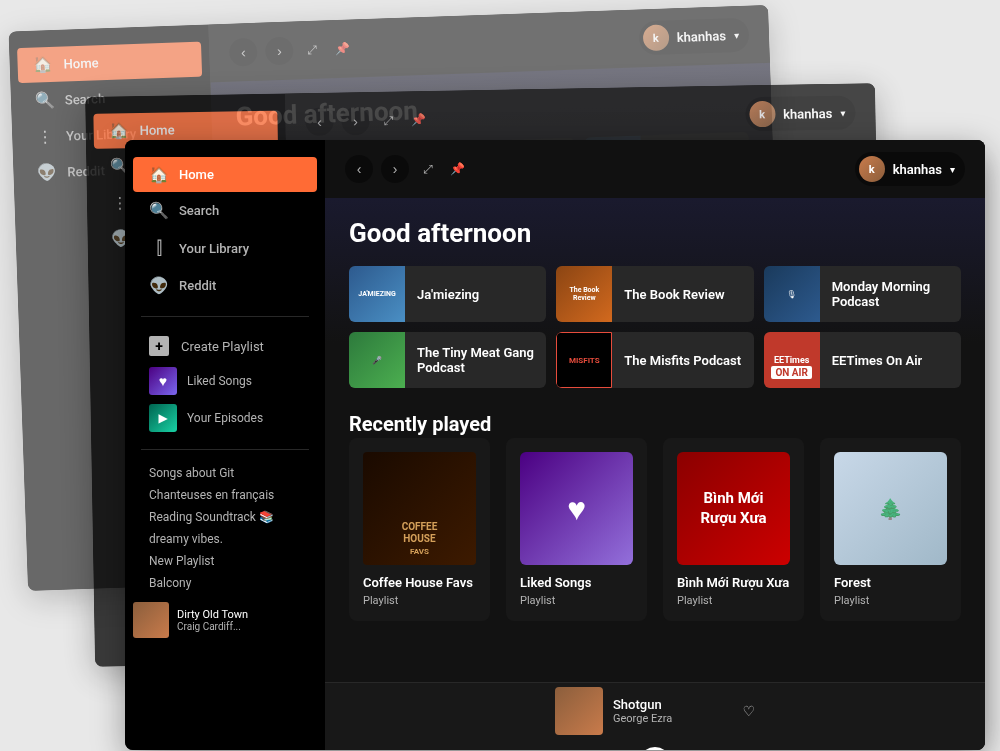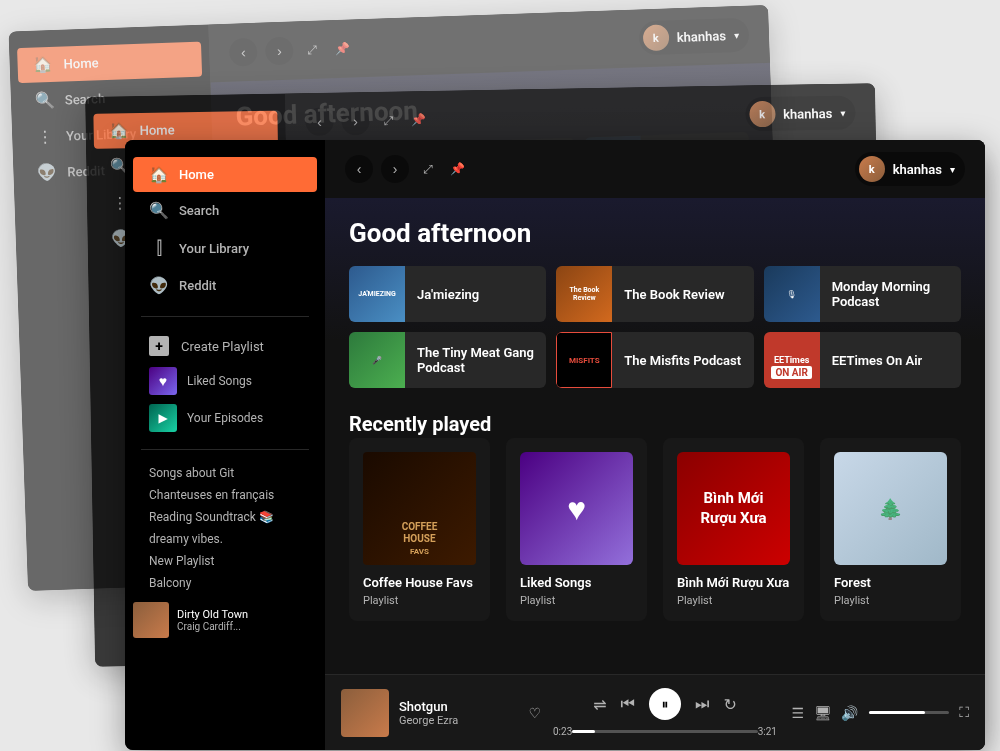--- a/index.html
+++ b/index.html
@@ -239,27 +239,28 @@
       background: #181818;
       border-radius: 8px;
       padding: 14px;
       cursor: pointer;
     }
     .recent-title { color: #fff; font-size: 13px; font-weight: 600; margin-bottom: 4px; }
     .recent-sub { color: #b3b3b3; font-size: 11px; }
 
     
     .player-bar {
-      height: 76px;
+      height: 68px;
       background: #181818;
       border-top: 1px solid #282828;
       display: flex;
       align-items: center;
       padding: 4px 16px;
       gap: 12px;
+      flex-direction: column;
     }
     .player-track {
       display: flex; align-items: center; gap: 10px;
       width: 200px; flex-shrink: 0;
     }
     .player-thumb {
       width: 48px; height: 48px; border-radius: 4px;
       background: linear-gradient(135deg, #8b5e3c, #c97b4b);
       flex-shrink: 0;
     }

